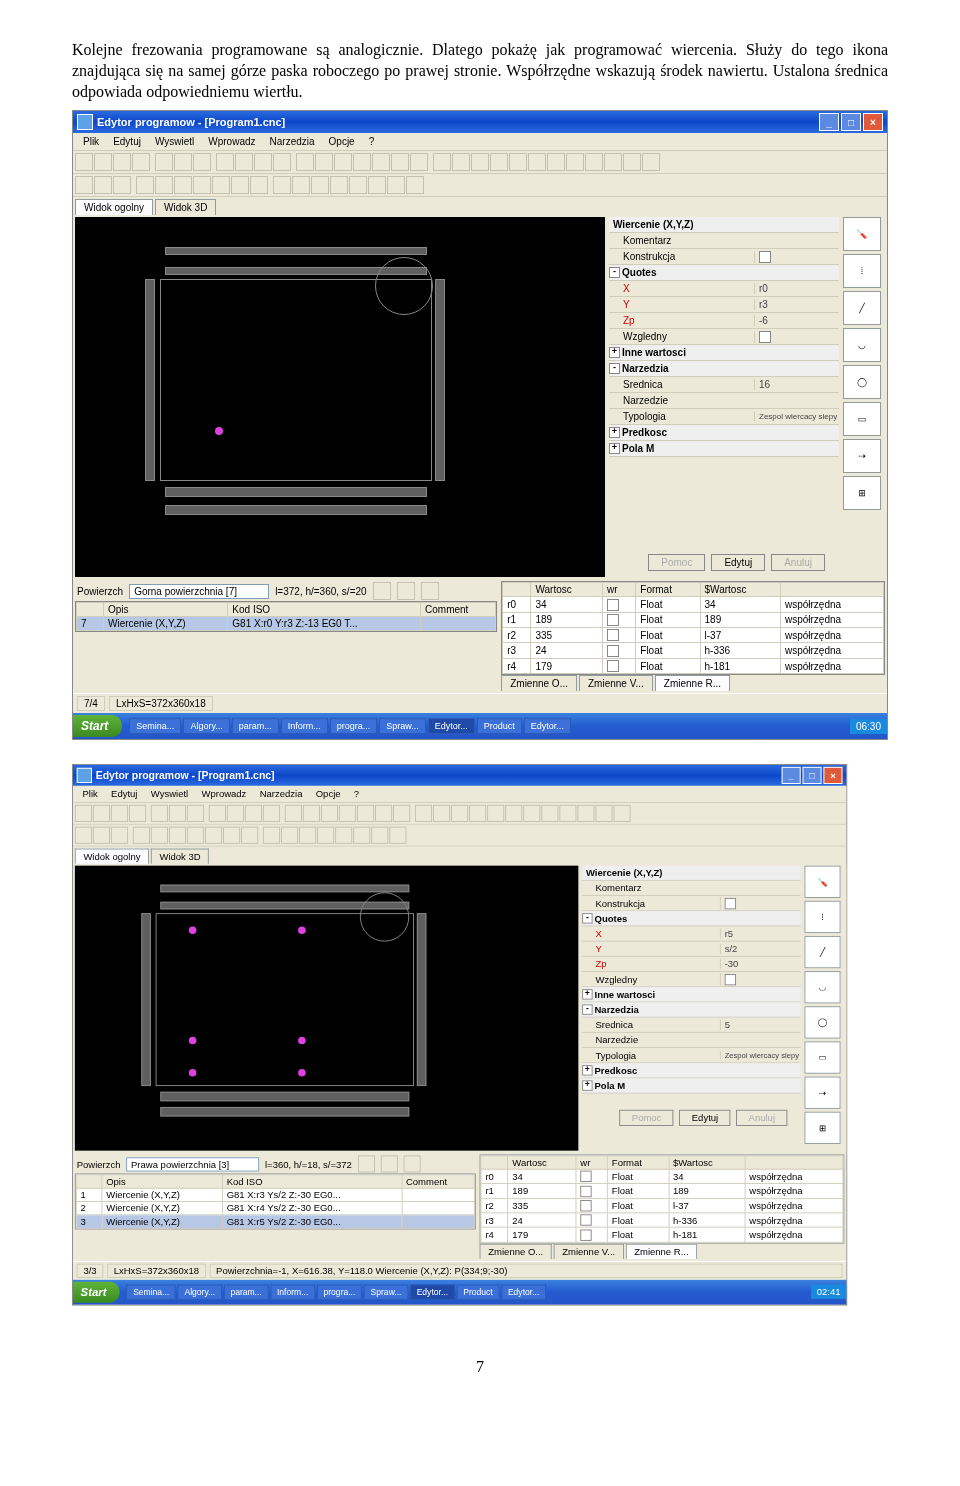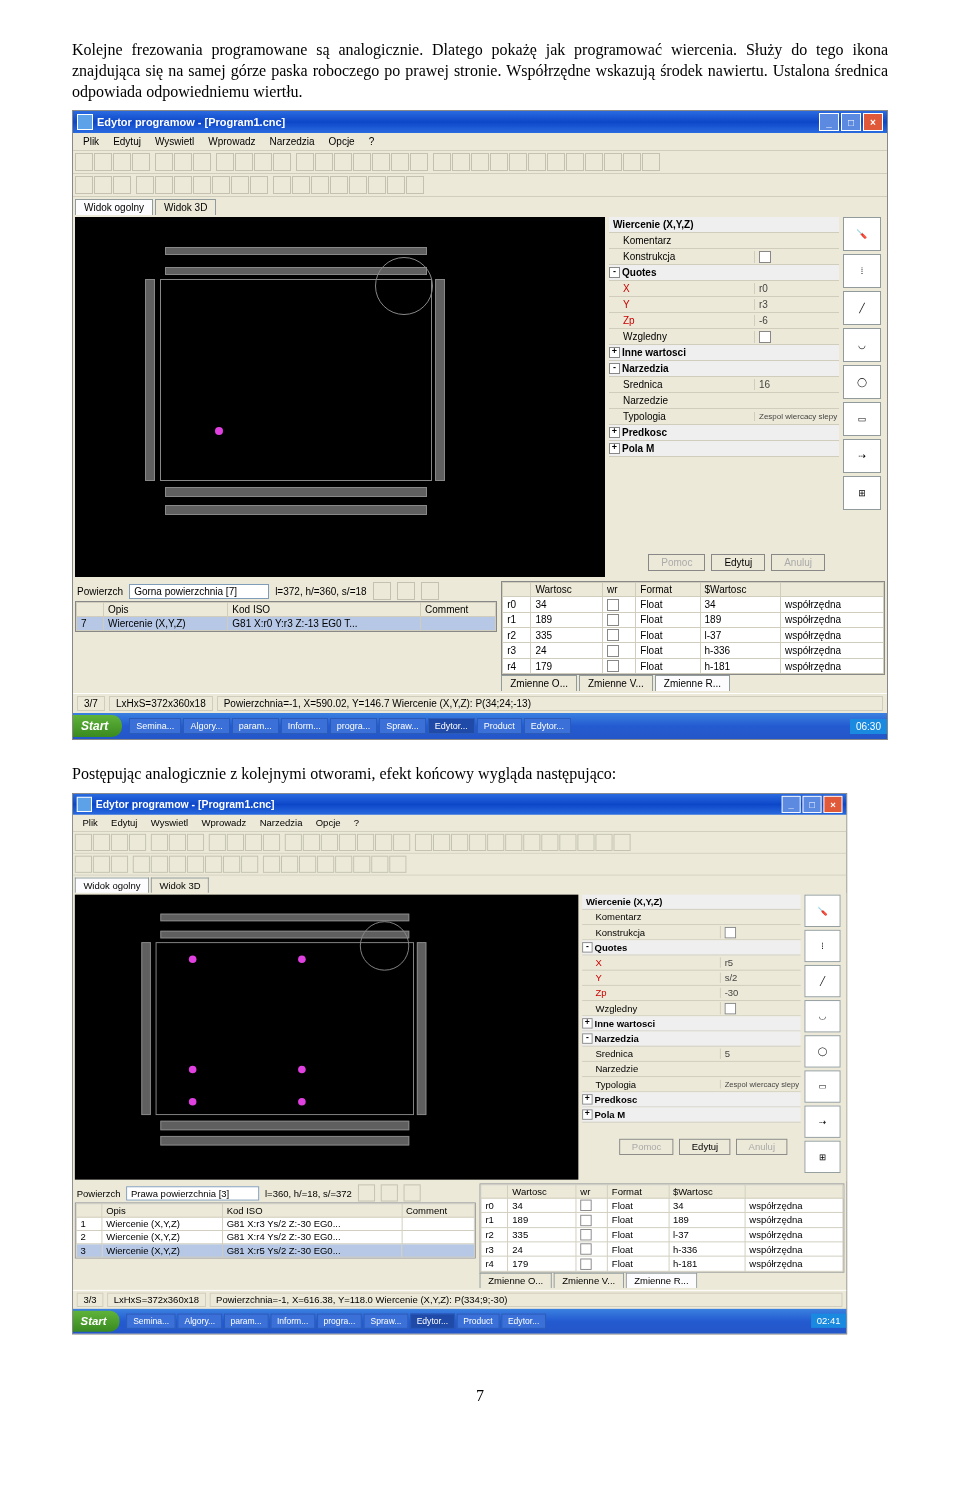--- a/index.html
+++ b/index.html
@@ -231,21 +231,21 @@
       <div class="side-icon">⇢</div>
       <div class="side-icon">⊞</div>
     </div>
   </div>
   <div class="bottom">
     <div style="display:flex;gap:4px">
       <div style="flex:1.1">
         <div class="bottom-row">
           <span>Powierzch</span>
           <span class="field" style="width:130px">Gorna powierzchnia [7]</span>
-          <span>l=372, h/=360, s/=18</span>
+          <span>l=372, h/=360, s/=20</span>
           <span class="tbtn"></span>
           <span class="tbtn"></span>
           <span class="tbtn"></span>
         </div>
         <div class="grid">
           <table>
             <tbody>
                   <tr>
                     <th style="width:18px"></th>
                     <th>Opis</th>
@@ -319,42 +319,40 @@
         </div>
         <div class="tabs" style="padding:0">
           <div class="tab inactive">Zmienne O...</div>
           <div class="tab inactive">Zmienne V...</div>
           <div class="tab">Zmienne R...</div>
         </div>
       </div>
     </div>
   </div>
   <div class="status">
-    <span>3/7</span>
+    <span>7/4</span>
     <span>LxHxS=372x360x18</span>
-    <span style="flex:1">Powierzchnia=-1, X=590.02, Y=146.7  Wiercenie (X,Y,Z): P(34;24;-13)</span>
   </div>
   <div class="taskbar">
     <div class="start">Start</div>
     <div class="task">Semina...</div>
     <div class="task">Algory...</div>
     <div class="task">param...</div>
     <div class="task">Inform...</div>
     <div class="task">progra...</div>
     <div class="task">Spraw...</div>
     <div class="task active">Edytor...</div>
     <div class="task">Product</div>
     <div class="task">Edytor...</div>
     <div class="tray">
           <span>06:30</span>
         </div>
   </div>
 </div>
 
-<p class="para">Postępując analogicznie z kolejnymi otworami, efekt końcowy wygląda następująco:</p>
 
 <div class="app small">
   <div class="title-bar">
     <div class="tb-icon"></div>
     <span>Edytor programow - [Program1.cnc]</span>
     <div class="win-btns">
       <div class="win-btn">_</div>
       <div class="win-btn">□</div>
       <div class="win-btn close">×</div>
     </div>

